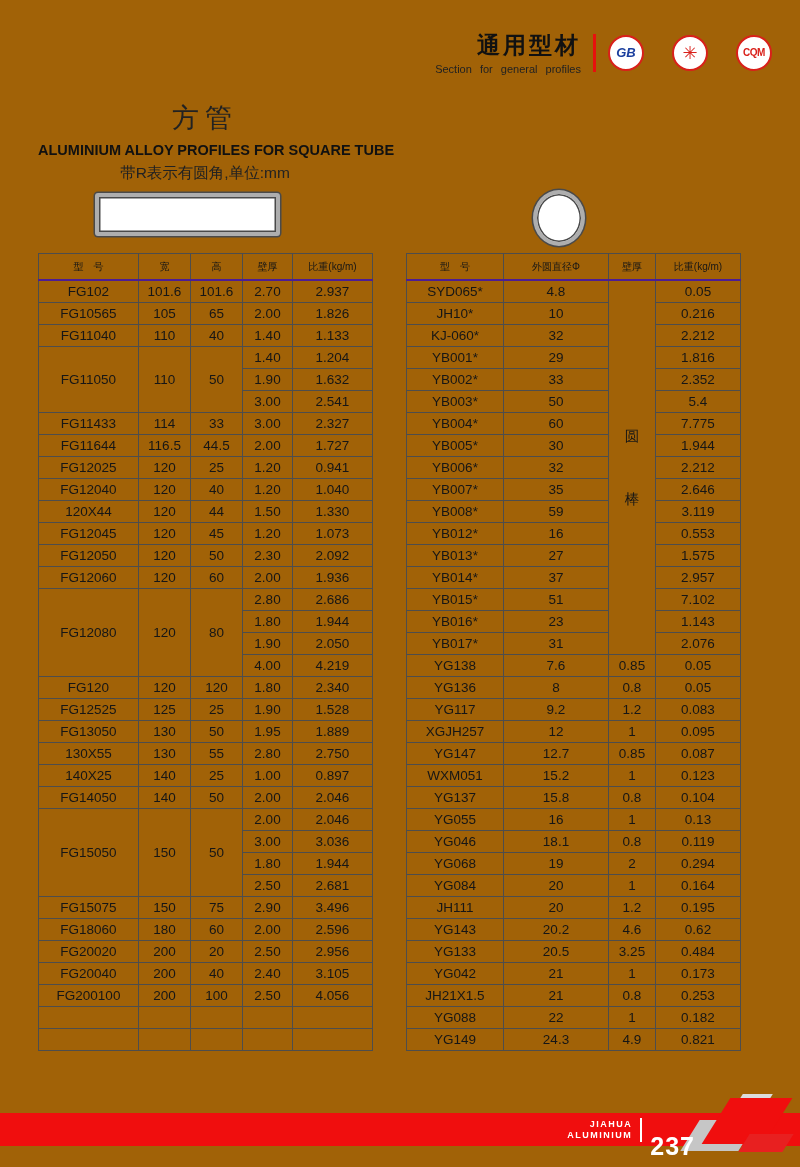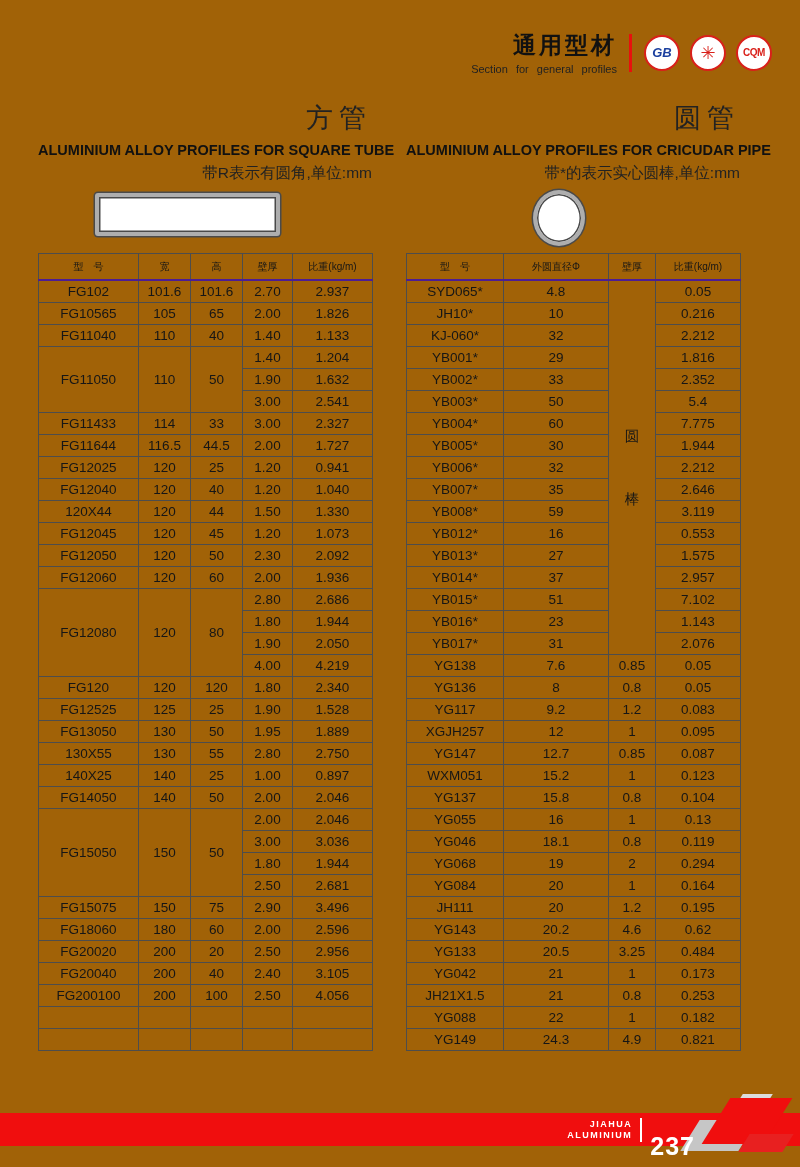--- a/index.html
+++ b/index.html
@@ -8,32 +8,32 @@
     background:#a16207; overflow:hidden;
     font-family:"Liberation Sans","DejaVu Sans",sans-serif; color:#1a1a1a;
   }
 
   
   .hdr { position:absolute; top:30px; right:28px; display:flex; align-items:center; gap:12px; }
   .hdr-text { text-align:right; }
   .hdr-cn { font-size:23px; font-weight:bold; letter-spacing:3px; color:#111; }
   .hdr-en { font-size:11px; color:#222; margin-top:2px; word-spacing:5px; }
   .hdr-divider { width:3px; height:38px; background:#e8100d; }
-  .logos { display:flex; align-items:center; gap:10px; }
+  .logos { display:flex; align-items:center; gap:28px; }
   .logo { width:36px; height:36px; border-radius:50%; border:2.5px solid #d9201a;
           display:flex; align-items:center; justify-content:center; background:#fff; box-sizing:border-box; }
   .logo-gb span { font-style:italic; font-weight:bold; font-size:13px; color:#1b3f9e; }
   .logo-star span { font-size:18px; color:#d9201a; line-height:1; }
   .logo-cqm span { font-weight:bold; font-size:10px; color:#d9201a; letter-spacing:-0.5px; }
 
   
   .col { position:absolute; top:0; width:334px; height:1100px; }
   .col-left { left:38px; }
   .col-right { left:406px; }
-  .titles { position:absolute; top:100px; left:0; width:100%; text-align:right; }
+  .titles { position:absolute; top:100px; left:0; width:100%; text-align:center; }
   .title-cn { font-size:27px; letter-spacing:6px; color:#222; }
   .title-en { font-size:14.5px; font-weight:bold; color:#111; margin-top:6px; white-space:nowrap; }
   .title-note { font-size:15.5px; color:#222; margin-top:5px; }
 
   
   .diagram { position:absolute; background:#fff; border:4px solid #aeaeae; box-sizing:border-box;
              box-shadow:0 0 0 1.5px #4a4a4a, inset 0 0 0 1.5px #4a4a4a; }
   .diagram-rect { left:57px; top:193px; width:185px; height:43px; border-radius:3px; }
   .diagram-circle { left:127px; top:190px; width:52px; height:56px; border-radius:50%; }
 
@@ -330,25 +330,20 @@
             <td rowspan="1"></td>
             <td rowspan="1"></td>
             <td></td>
             <td></td>
           </tr>
         </tbody>
       </table>
   </div>
 
   <div class="col col-right">
-    <div class="titles">
-      <div class="title-cn">圆管</div>
-      <div class="title-en">ALUMINIUM ALLOY PROFILES FOR CRICUDAR PIPE</div>
-      <div class="title-note">带*的表示实心圆棒,单位:mm</div>
-    </div>
     <div class="diagram diagram-circle"></div>
     <table class="spec-table" id="right-table">
         <colgroup>
           <col style="width: 97px;">
           <col style="width: 105px;">
           <col style="width: 47px;">
           <col style="width: 85px;">
         </colgroup>
         <thead>
           <tr>

